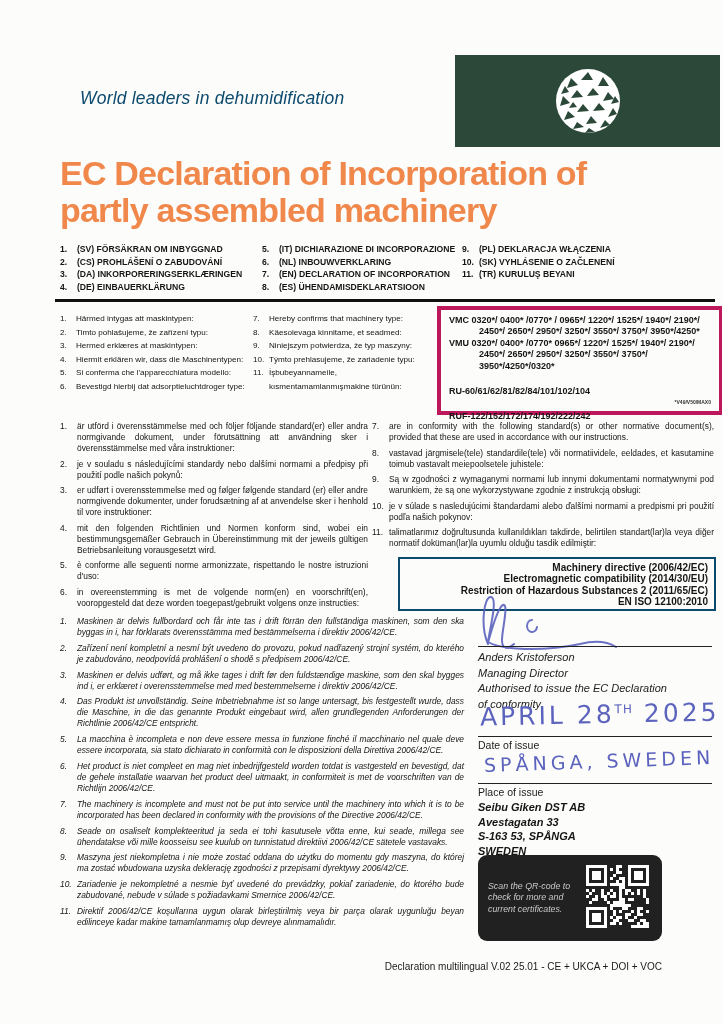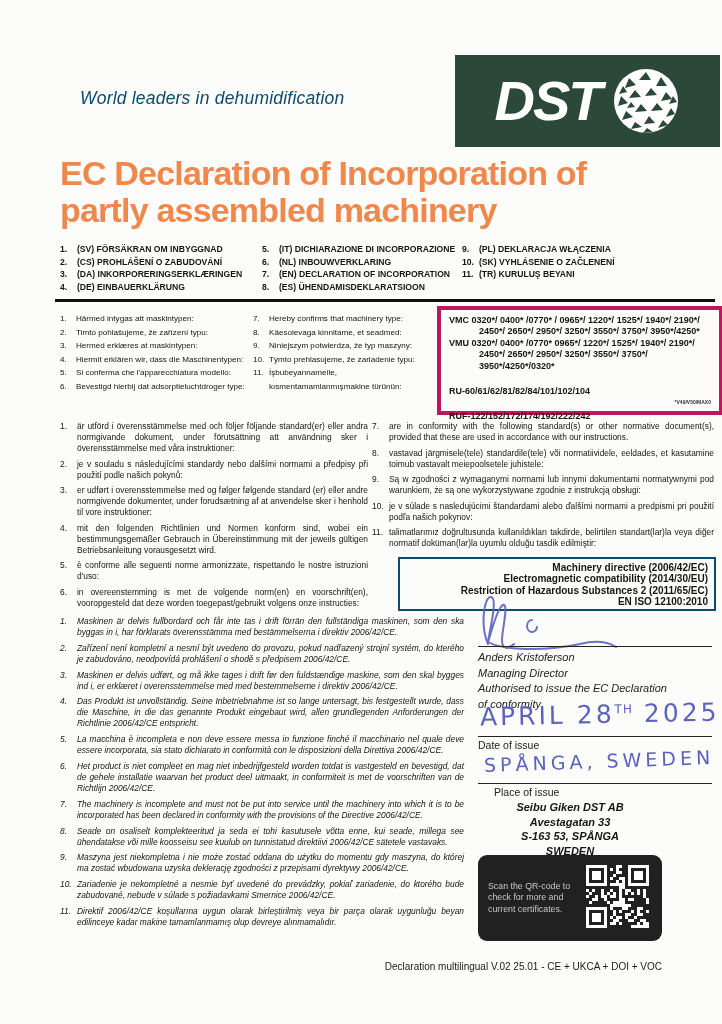--- a/index.html
+++ b/index.html
@@ -57,39 +57,38 @@
   .sig-svg{left:468px;top:592px;}
   .sig-line{left:478px;width:234px;height:0;border-top:1.4px solid #222;}
   .sig-block{left:478px;top:650px;font-size:11px;line-height:15.5px;color:#222;font-style:italic;}
   .hw{color:#5c63bd;font-family:"DejaVu Sans",sans-serif;white-space:nowrap;}
   .hw-date{left:480px;top:700px;font-size:25px;letter-spacing:3px;transform:rotate(-1.2deg);}
   .hw-date sup{font-size:12px;letter-spacing:1px;}
   .hw-place{left:484px;top:750px;font-size:19px;letter-spacing:4px;transform:rotate(-2deg);}
   .under-label{left:478px;font-size:10.5px;color:#222;}
 
   
-  .address{left:478px;top:800px;width:184px;text-align:center;font-size:11px;font-weight:bold;
+  .address{left:478px;top:800px;width:184px;text-align:left;font-size:11px;font-weight:bold;
            font-style:italic;line-height:14.5px;}
 
   
   .qr-sticker{left:478px;top:855px;width:184px;height:86px;background:#212121;border-radius:9px;
               display:flex;align-items:center;justify-content:space-between;padding:0 10px;box-sizing:border-box;}
-  .qr-text{width:92px;font-size:8.8px;line-height:11.5px;color:#c9c9c9;}
+  .qr-text{width:92px;font-size:8.8px;line-height:11.5px;color:#c9c9c9;font-style:italic;}
   .qr-code{width:66px;height:66px;}
 
   .footer{left:0;top:961px;width:662px;text-align:right;font-size:10px;font-weight:400;color:#1b1b1b;}
 </style>
 </head>
 <body>
 
 <div class="page">
 
   <div class="abs tagline">World leaders in dehumidification</div>
   <div class="abs logo-box">
-    <span class="logo-text">DST</span>
     <svg class="logo-globe" viewBox="0 0 70 70" xmlns="http://www.w3.org/2000/svg">
       <circle cx="35" cy="35" r="32" fill="#fff"></circle>
       <g fill="#2c4839">
         <polygon points="35,6 28,14 40,14"></polygon>
           <polygon points="18,12 14,22 25,19"></polygon>
           <polygon points="50,11 45,20 56,20"></polygon>
         <polygon points="10,30 7,40 17,37"></polygon>
           <polygon points="24,24 18,32 30,31"></polygon>
           <polygon points="40,22 34,30 46,29"></polygon>
         <polygon points="55,26 50,35 61,33"></polygon>
@@ -348,21 +347,21 @@
     <div>Authorised to issue the EC Declaration</div>
     <div>of conformity</div>
   </div>
 
   <div class="abs hw hw-date"><span>APRIL 28</span><sup>TH</sup><span> 2025</span></div>
   <div class="abs sig-line" style="top:736px;"></div>
   <div class="abs under-label" style="top:739px;">Date of issue</div>
 
   <div class="abs hw hw-place">SPÅNGA, SWEDEN</div>
   <div class="abs sig-line" style="top:783px;"></div>
-  <div class="abs under-label" style="top:786px;margin-left:16px;">Place of issue</div>
+  <div class="abs under-label" style="top:786px;">Place of issue</div>
 
   <div class="abs address">
     <div>Seibu Giken DST AB</div>
     <div>Avestagatan 33</div>
     <div>S-163 53, SPÅNGA</div>
     <div>SWEDEN</div>
   </div>
 
   <div class="abs qr-sticker">
     <div class="qr-text">Scan the QR-code to check for more and current certificates.</div>

